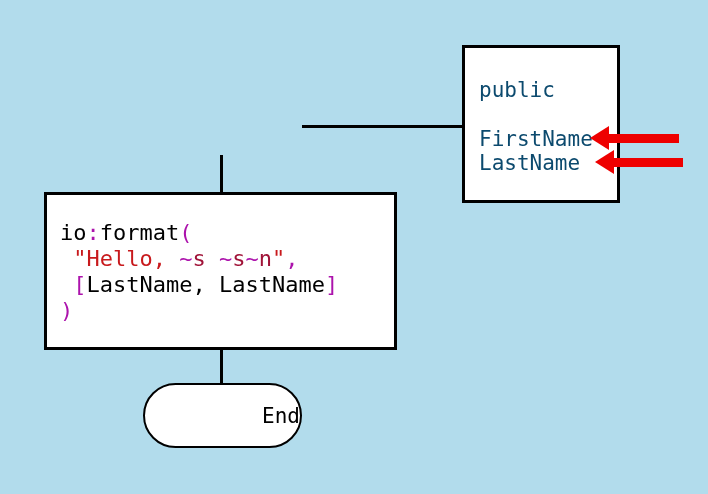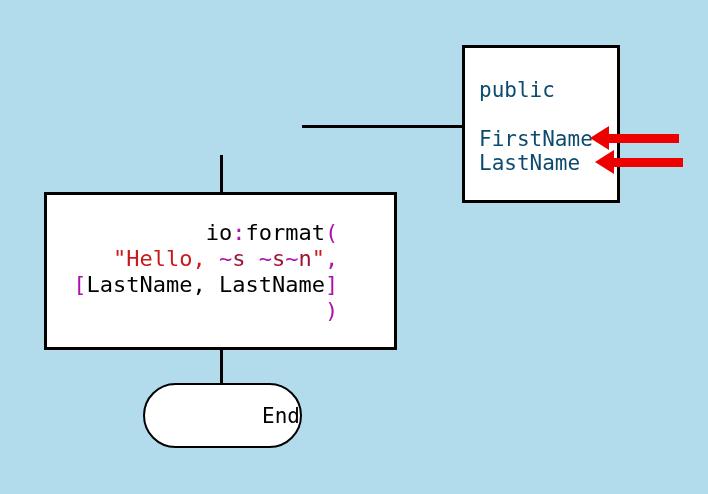--- a/index.html
+++ b/index.html
@@ -21,21 +21,21 @@
   .rect-params {
     position:absolute; left:462px; top:45px; width:158px; height:158px;
     background:var(--fill); border:3px solid var(--stroke); box-sizing:border-box;
   }
   .rect-params span { position:absolute; left:14px; font-size:21px; line-height:24px; color:#0c4a6e; white-space:pre; }
   .vis-label   { top:30px; }
   .param-first { top:79px; }
   .param-last  { top:103px; }
   .rect-code {
     position:absolute; left:44px; top:192px; width:353px; height:158px;
-    background:var(--fill); border:3px solid var(--stroke); box-sizing:border-box;text-align:right;
+    background:var(--fill); border:3px solid var(--stroke); box-sizing:border-box;
   }
   .code-block { position:absolute; left:13px; top:25px; font-size:22px; }
   .code-line  { white-space:pre; line-height:26px; height:26px; }
   .connector  { position:absolute; background:var(--stroke); }
   .conn-h  { left:302px; top:125px; width:161px; height:3px; }
   .conn-v1 { left:220px; top:155px; width:3px;  height:39px; }
   .conn-v2 { left:220px; top:347px; width:3px;  height:38px; }
   .arrow-head {
     position:absolute; width:0; height:0;
     border-top:12px solid transparent; border-bottom:12px solid transparent;

